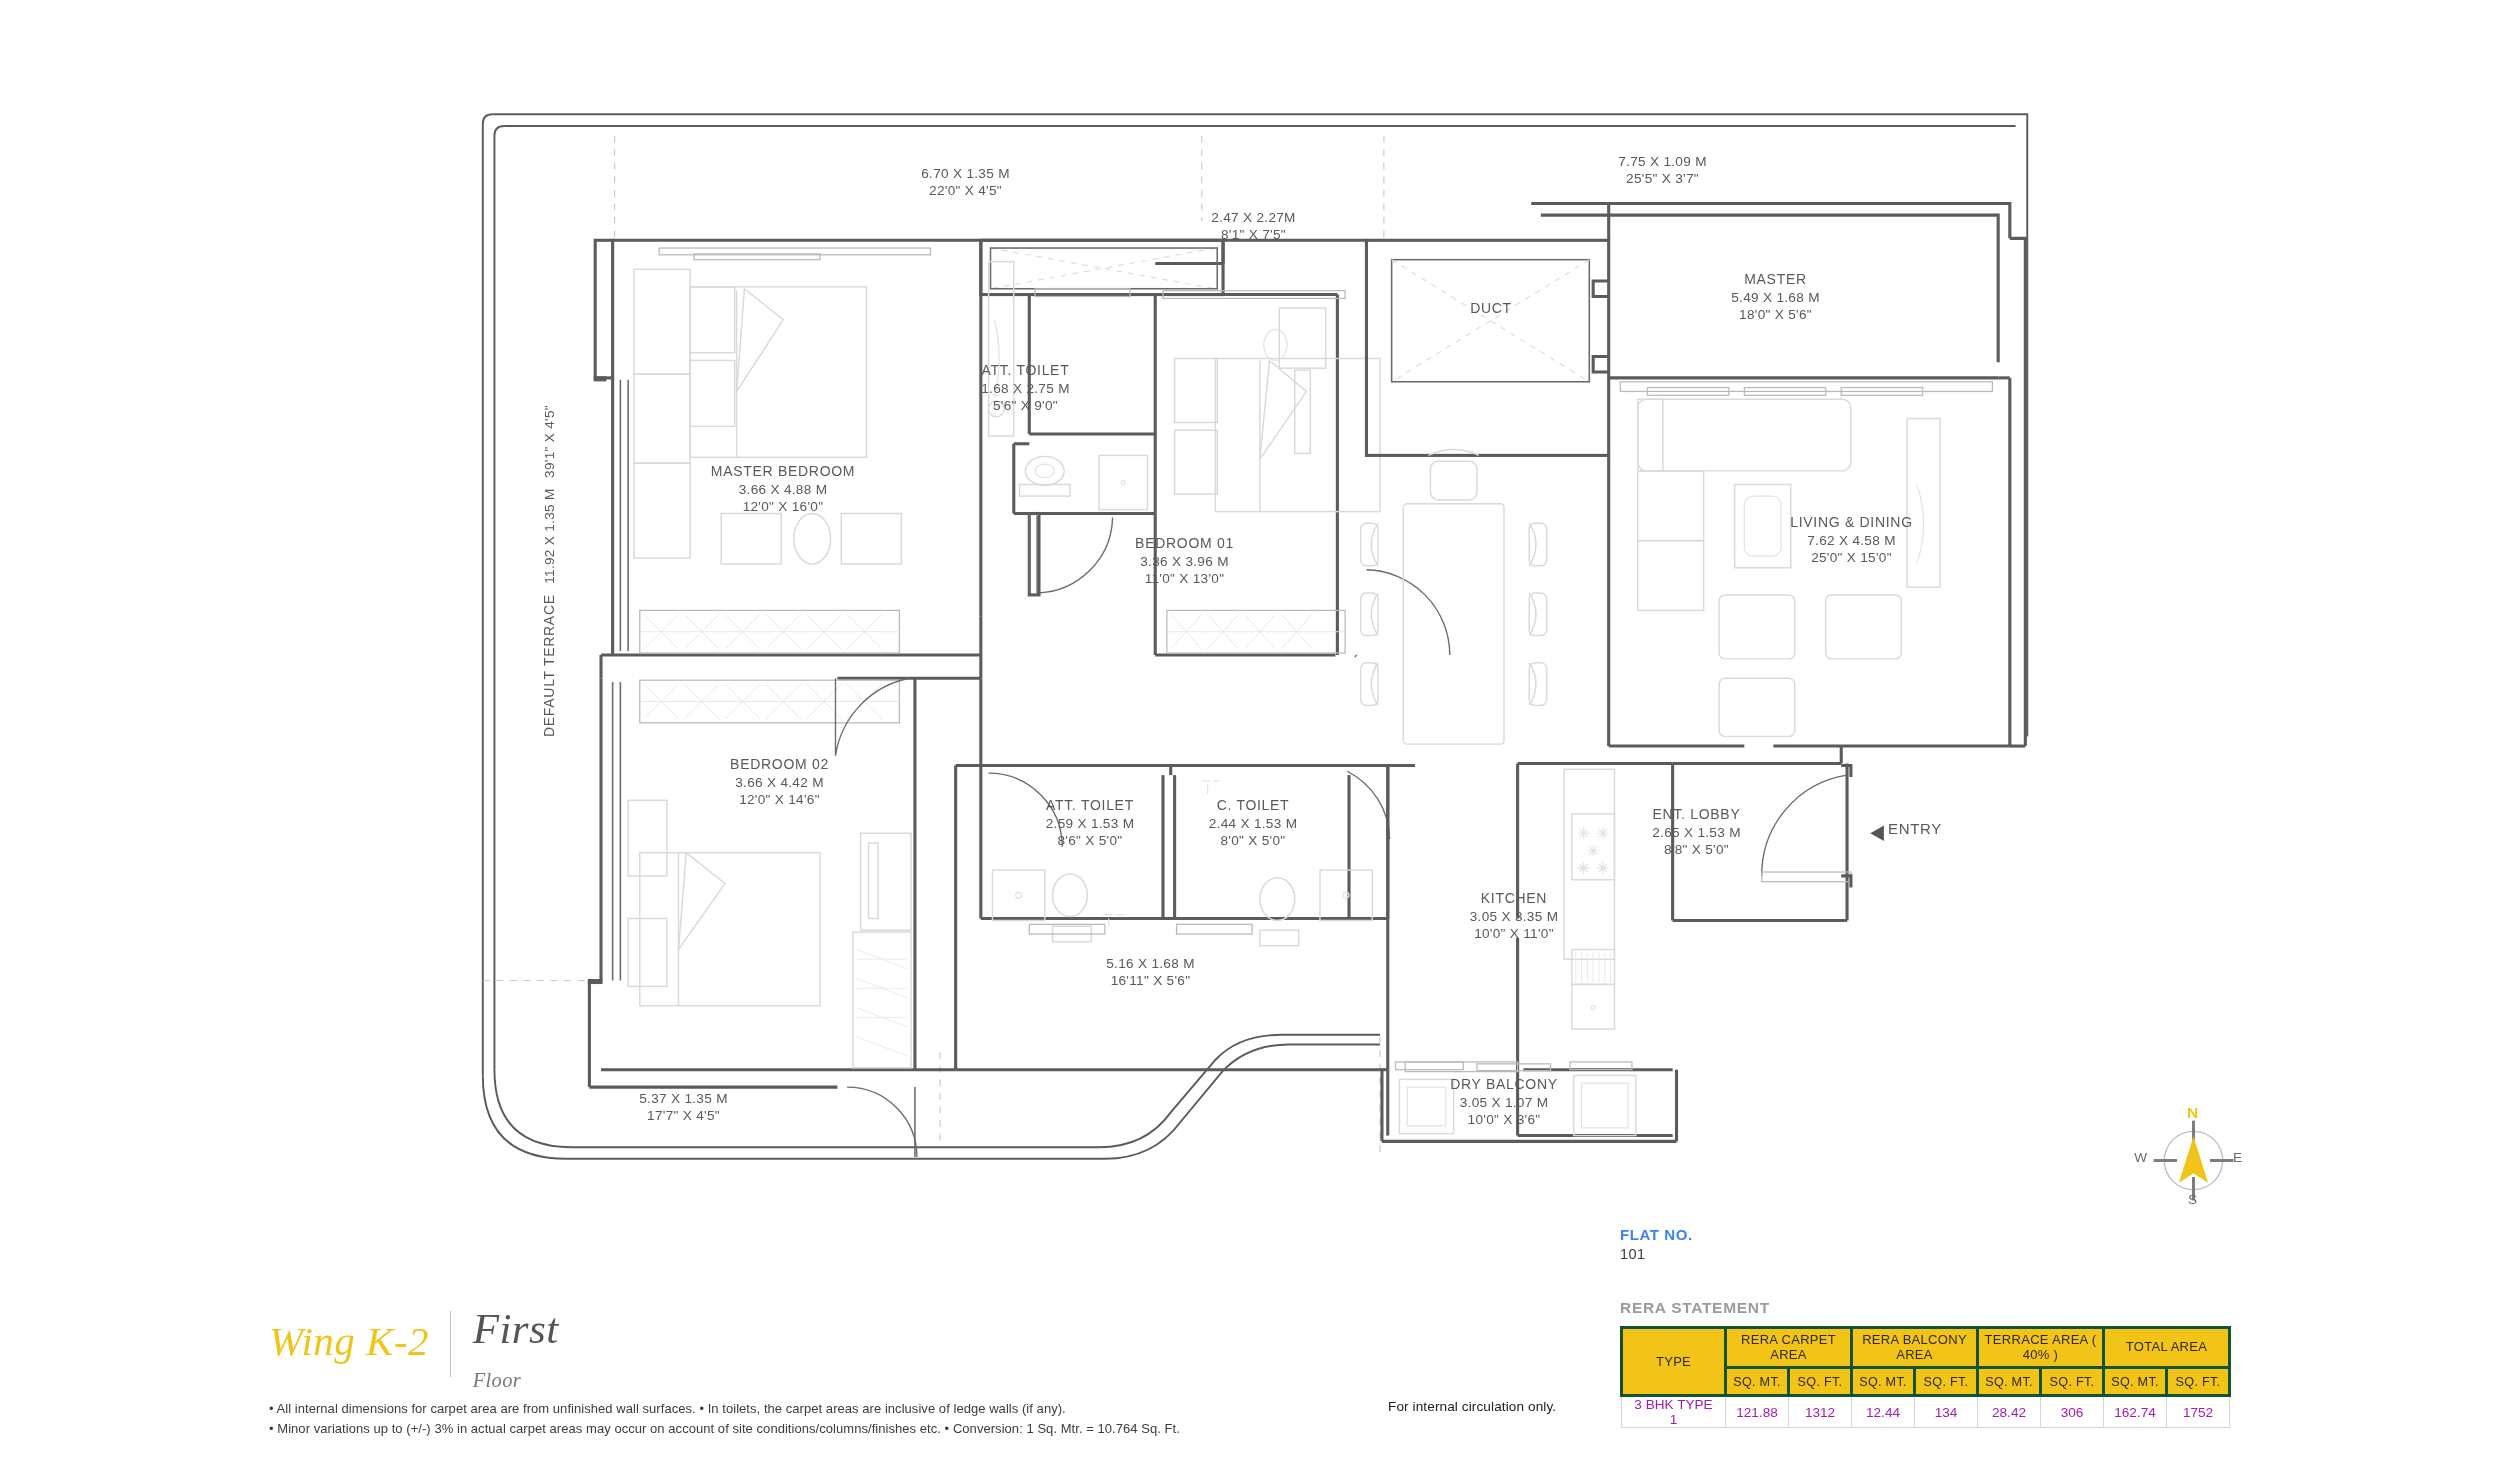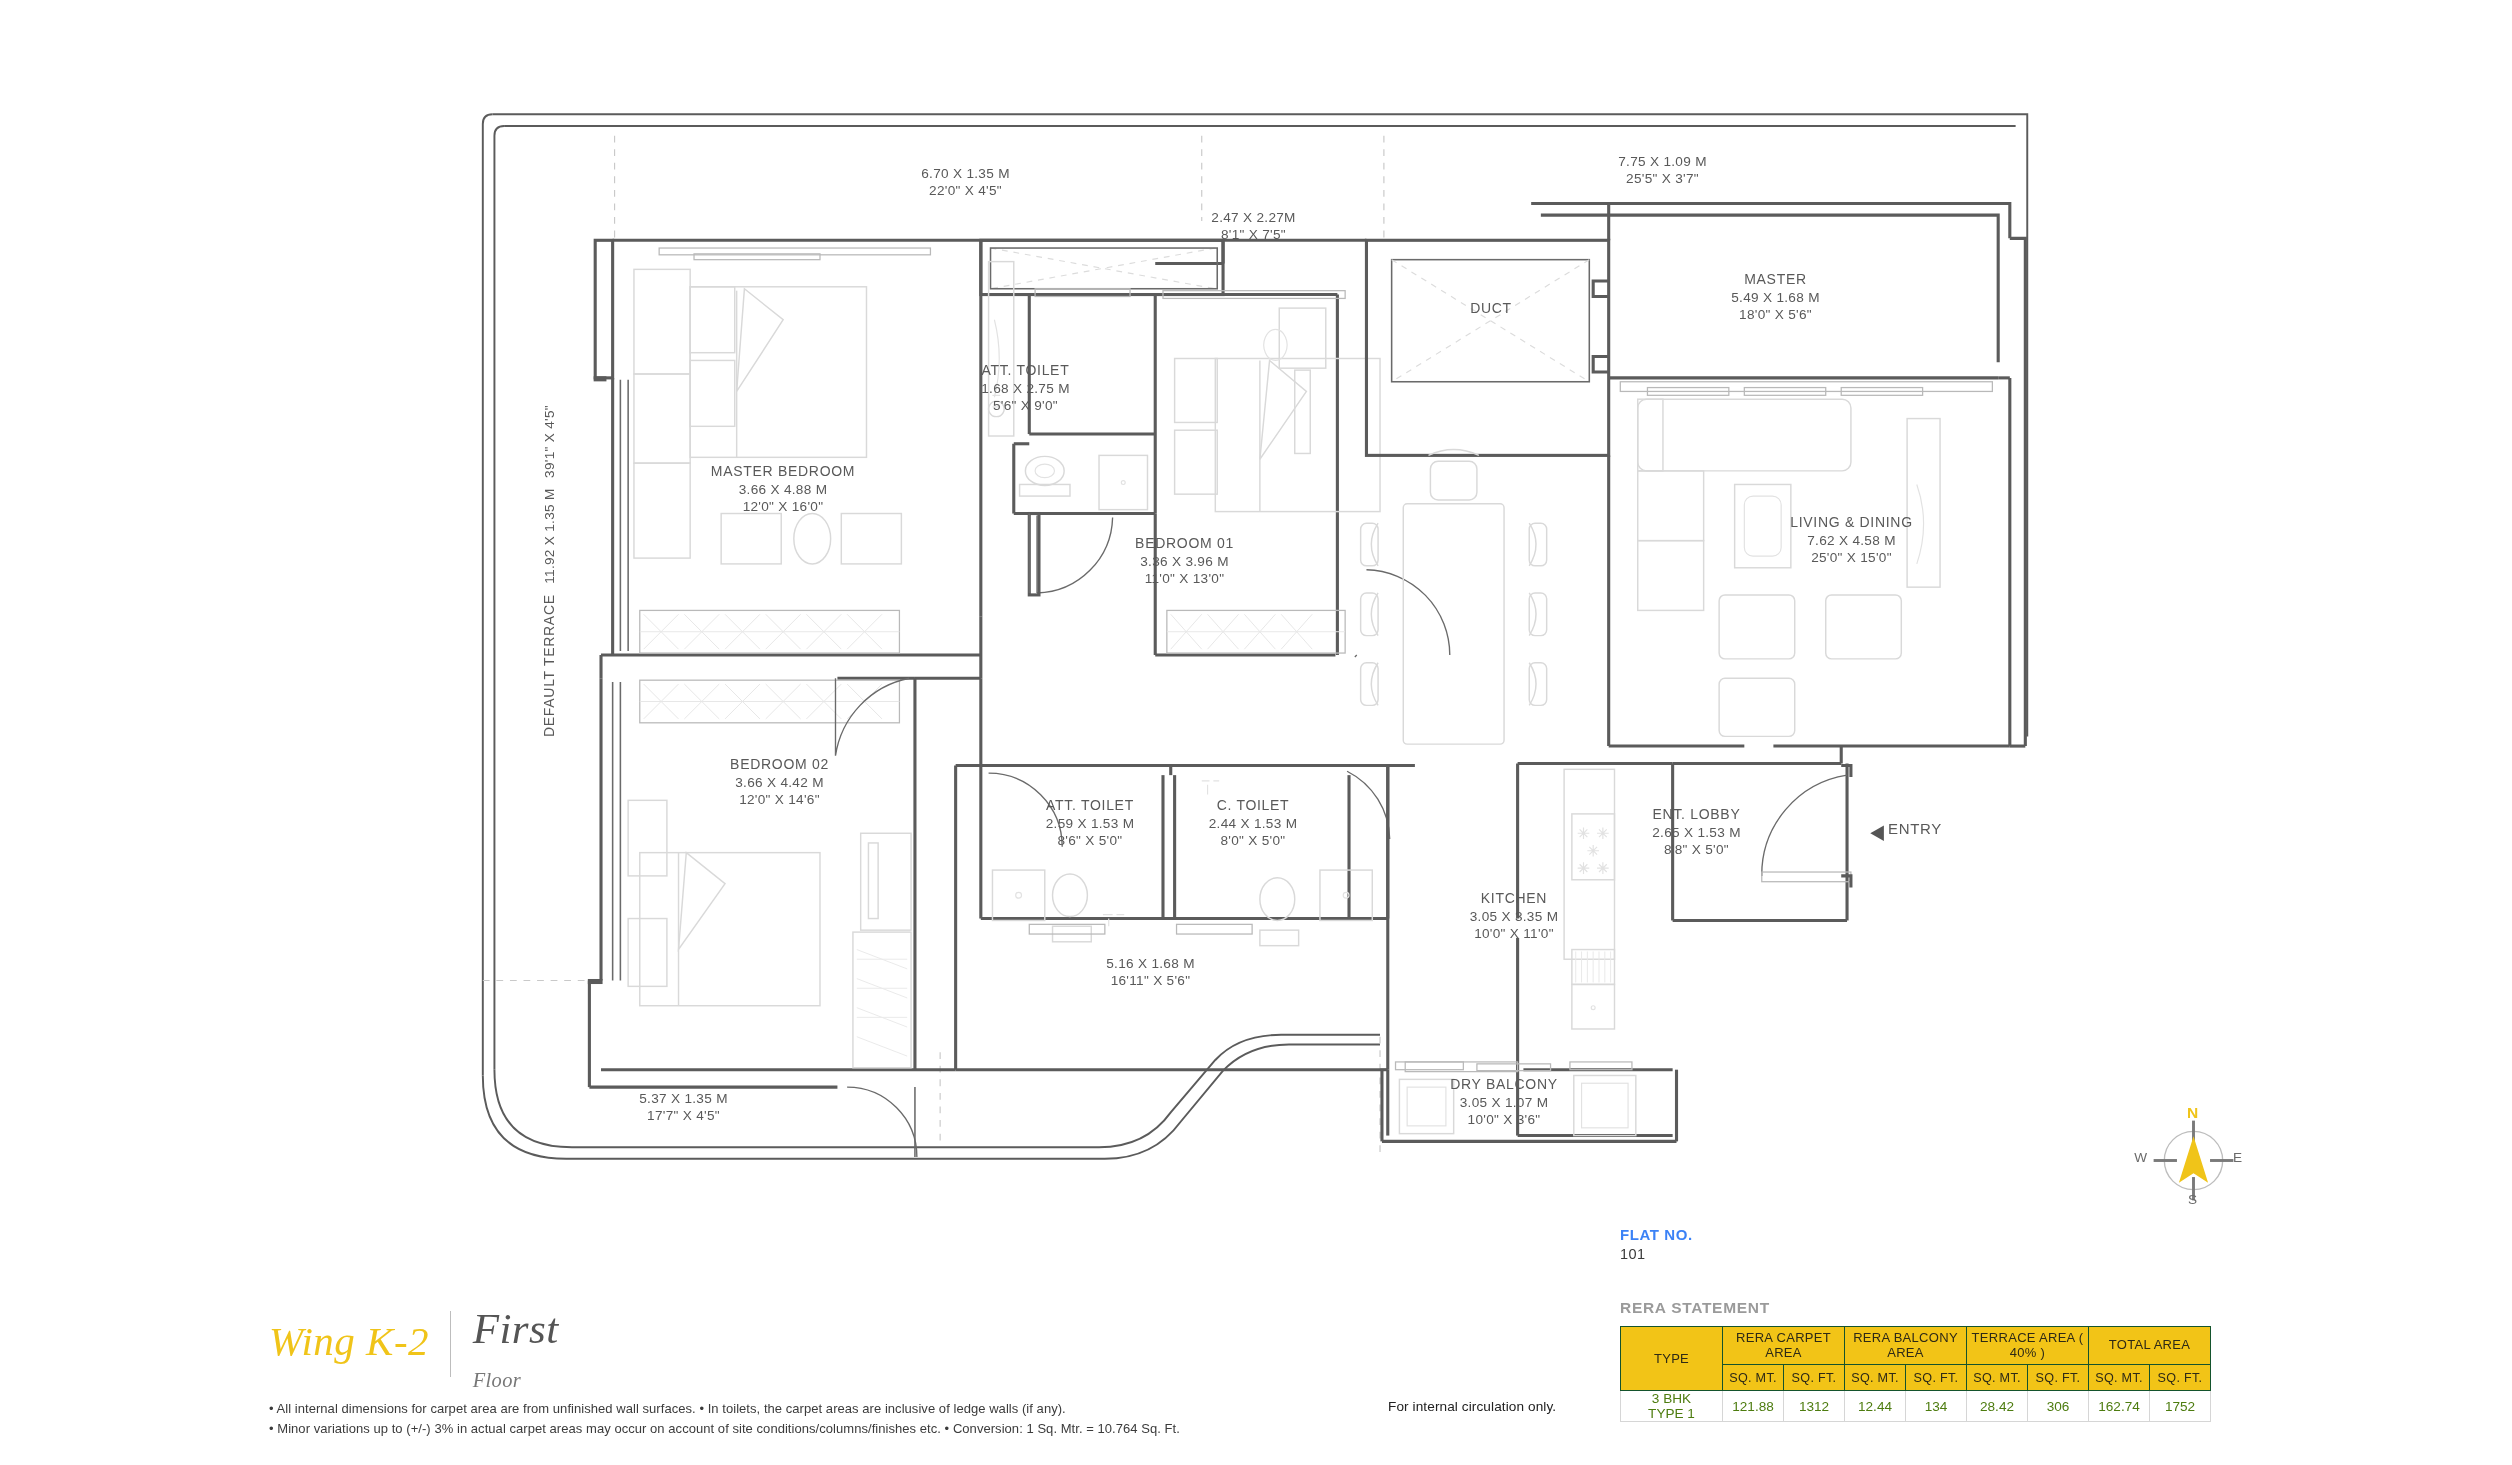--- a/index.html
+++ b/index.html
@@ -163,21 +163,21 @@
     border: 1px solid #ffffff;
     outline: 1px solid #d8d8d8;
     text-align: center;
     padding: 0;
     font-weight: normal;
   }
   #area-table thead th {
     background: #F2C417;
     color: #2e2a16;
     letter-spacing: 0.3px;
-    border: 1px solid #14532d;
+    border: 3px solid #14532d;
     outline: none;
   }
   #area-table thead th.grp {
     height: 37px;
     line-height: 1.1;
     font-size: 13px;
   }
   #area-table thead th.unit {
     height: 25px;
     font-size: 12.6px;
@@ -185,21 +185,21 @@
   #area-table thead th.typecell {
     height: 62px;
     font-size: 13px;
   }
   #area-table tbody td {
     background: #ffffff;
     height: 29px;
     border: 1px solid #d6d6d6;
     outline: none;
     font-size: 13.6px;
-    color: #4d7c0f;
+    color: #a21caf;
   }
   #area-table tbody td.typename { padding: 0 11.6px; }
   .w-type  { width: 101px; }
   .w-unit  { width: 60px; }
 
   
   #compass {
     position: absolute;
     left: 2140px;
     top: 1107px;

